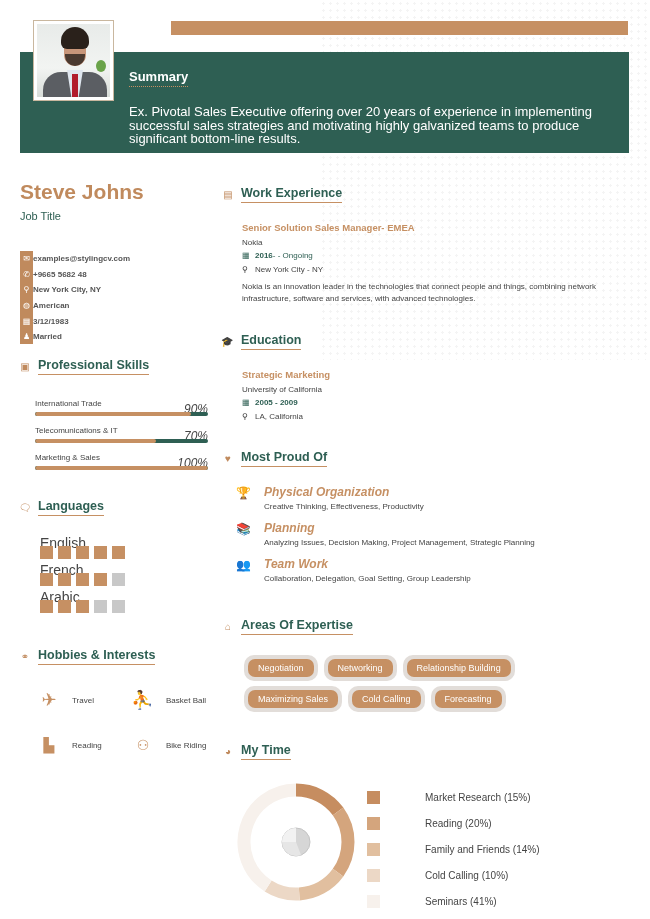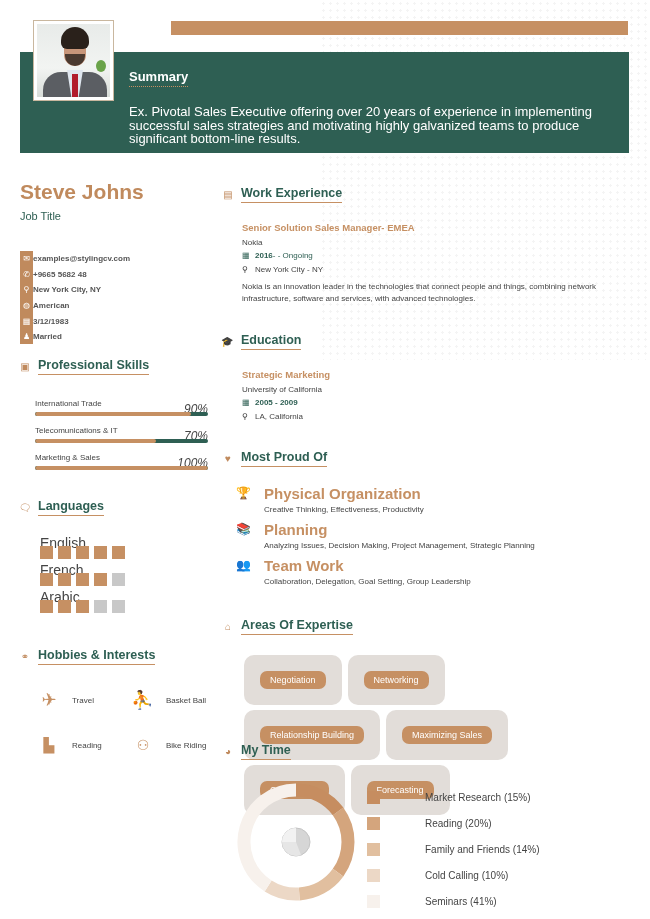--- a/index.html
+++ b/index.html
@@ -62,25 +62,25 @@
   .rc-meta { display: flex; align-items: center; font-size: 8px; }
   .rc-meta .mi { width: 9px; color: #2e5f53; font-size: 8px; margin-right: 4px; }
 
   .work { position: absolute; left: 242px; top: 222px; width: 390px; }
   .edu { position: absolute; left: 242px; top: 369px; width: 390px; }
 
   .proud { position: absolute; left: 233px; top: 485px; width: 400px; }
   .proud-item { display: flex; height: 36px; }
   .proud-icon { width: 21px; font-size: 12px; color: #1f1f1f; text-align: center; padding-top: 1px; }
   .proud-body { margin-left: 10px; }
-  .proud-title { font-size: 15px; font-weight: bold; color: #c69063; }
+  .proud-title { font-size: 12px; font-weight: bold; color: #c69063; font-style: italic; }
   .proud-desc { font-size: 8px; color: #444; margin-top: 3px; text-align: center; }
 
   .tags { position: absolute; left: 244px; top: 655px; width: 300px; display: flex; flex-wrap: wrap; gap: 5px 6px; }
-  .tag { padding: 16px; background: #e2ddd9; border-radius: 10px; }
+  .tag { padding: 4px; background: #e2ddd9; border-radius: 10px; }
   .tag span { display: block; background: #c69063; color: #fff; font-size: 9px; padding: 4px 10px; border-radius: 7px; }
 
   .donut-wrap { position: absolute; left: 237px; top: 783px; width: 118px; height: 118px; }
   .legend { position: absolute; left: 367px; top: 784px; }
   .legend-item { display: flex; align-items: center; height: 26px; }
   .legend-swatch { width: 13px; height: 13px; }
   .legend-label { font-size: 10px; color: #444; margin-left: 5px; padding-left: 40px; }
 </style>
 </head>
 <body>

